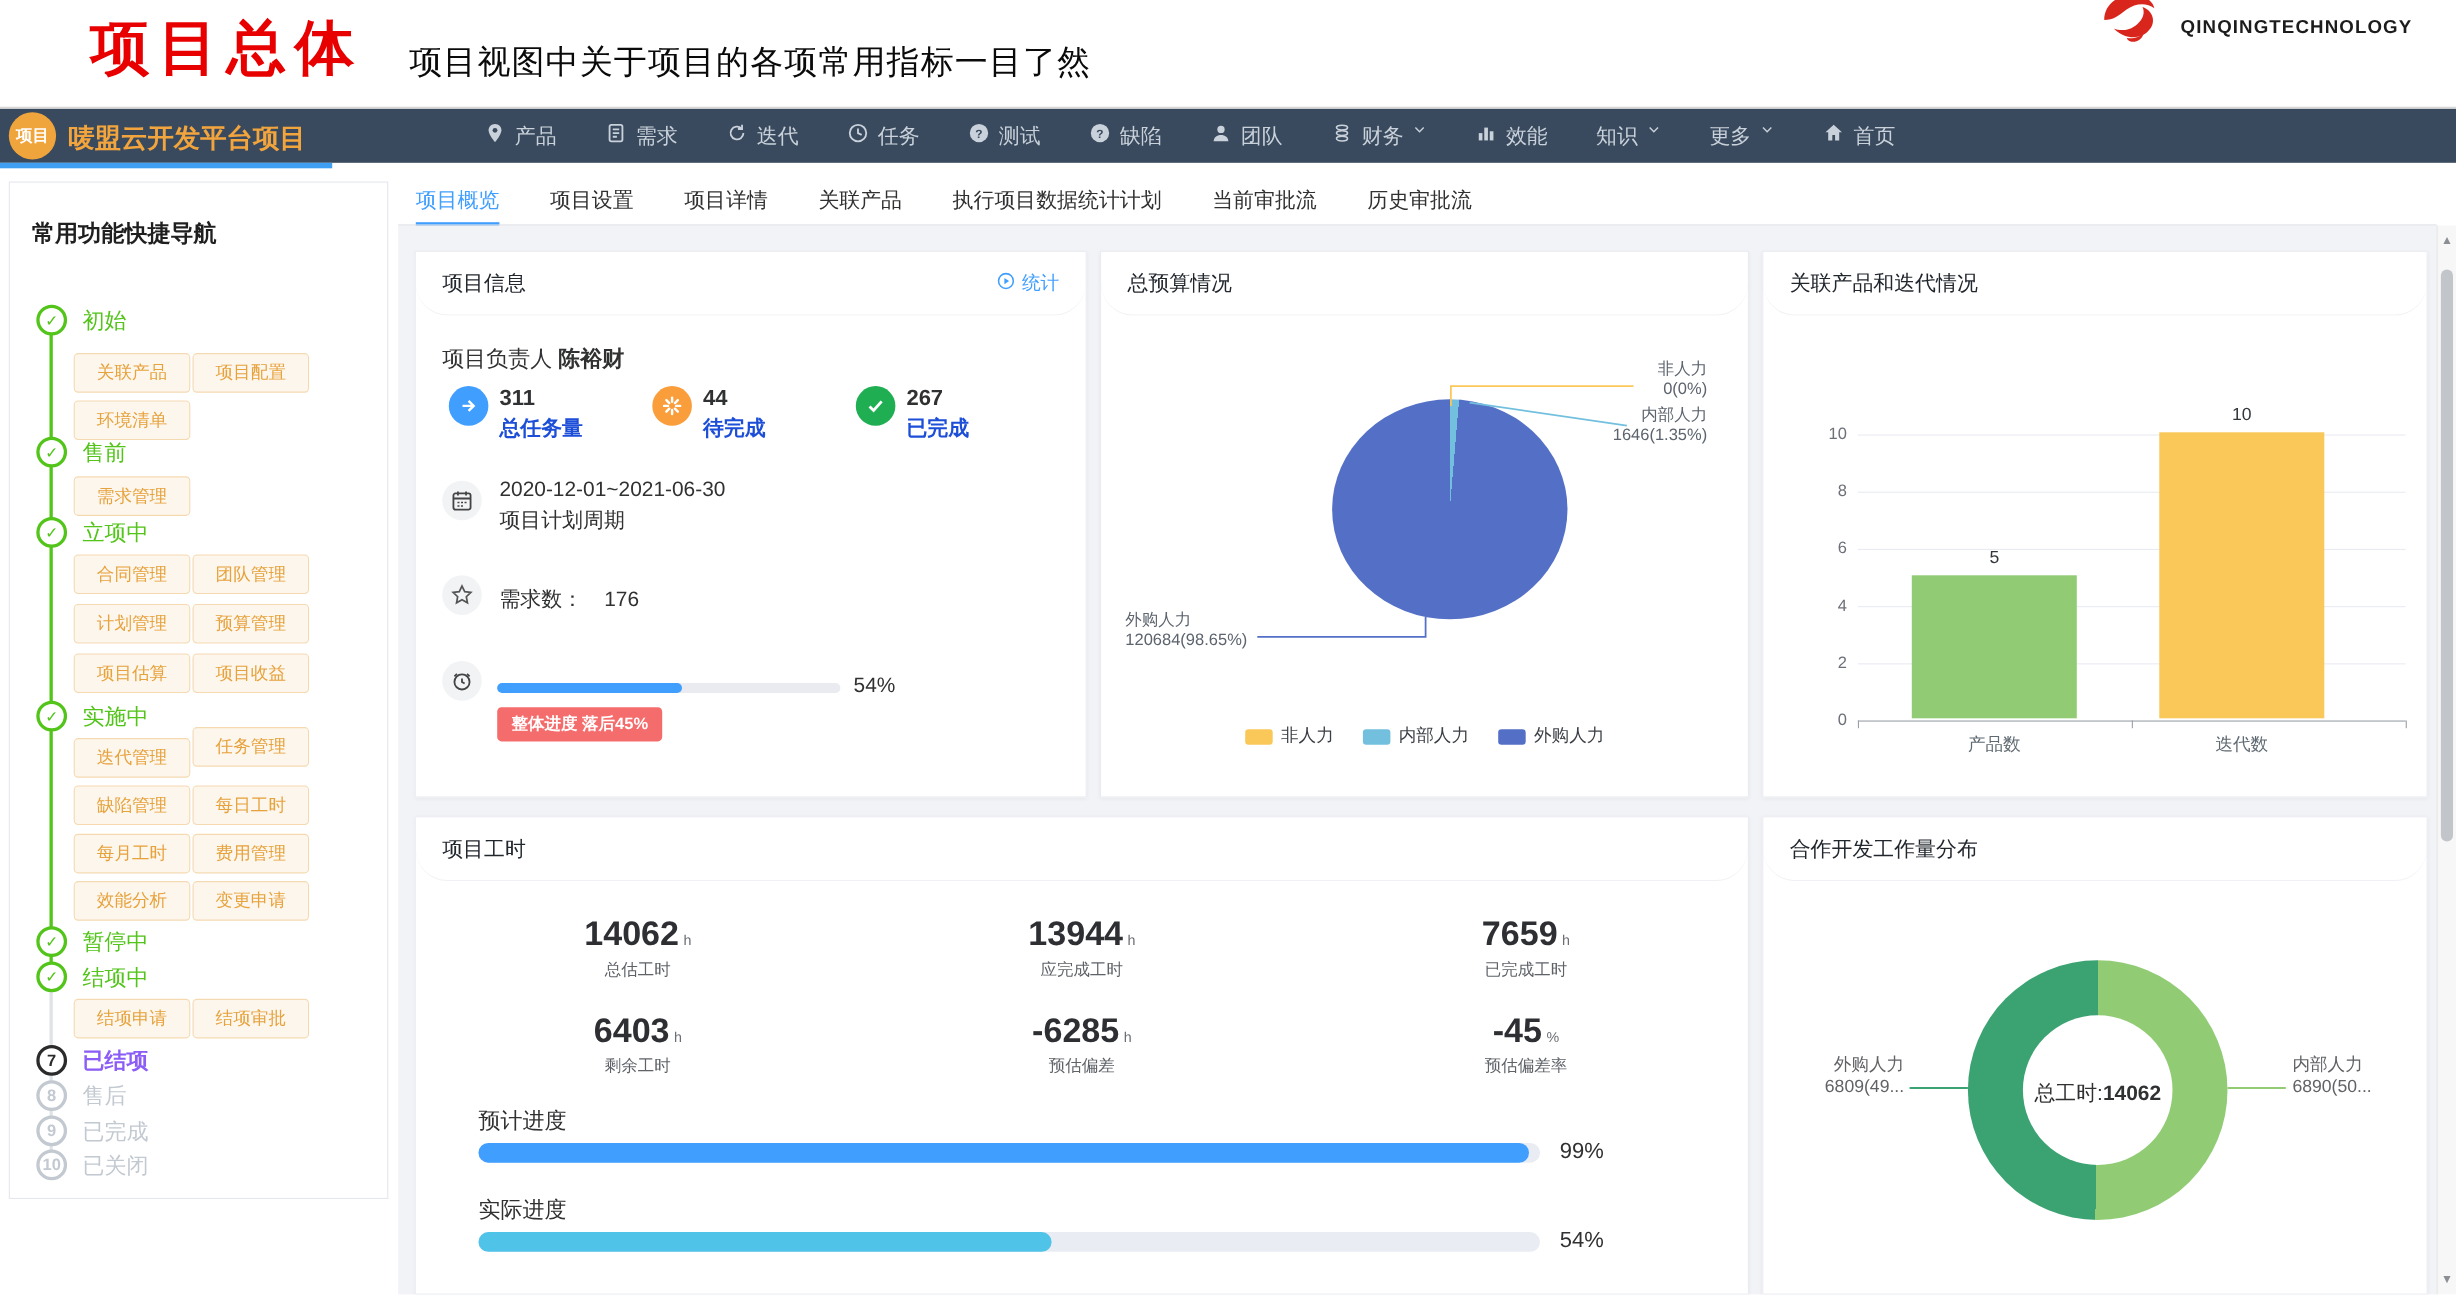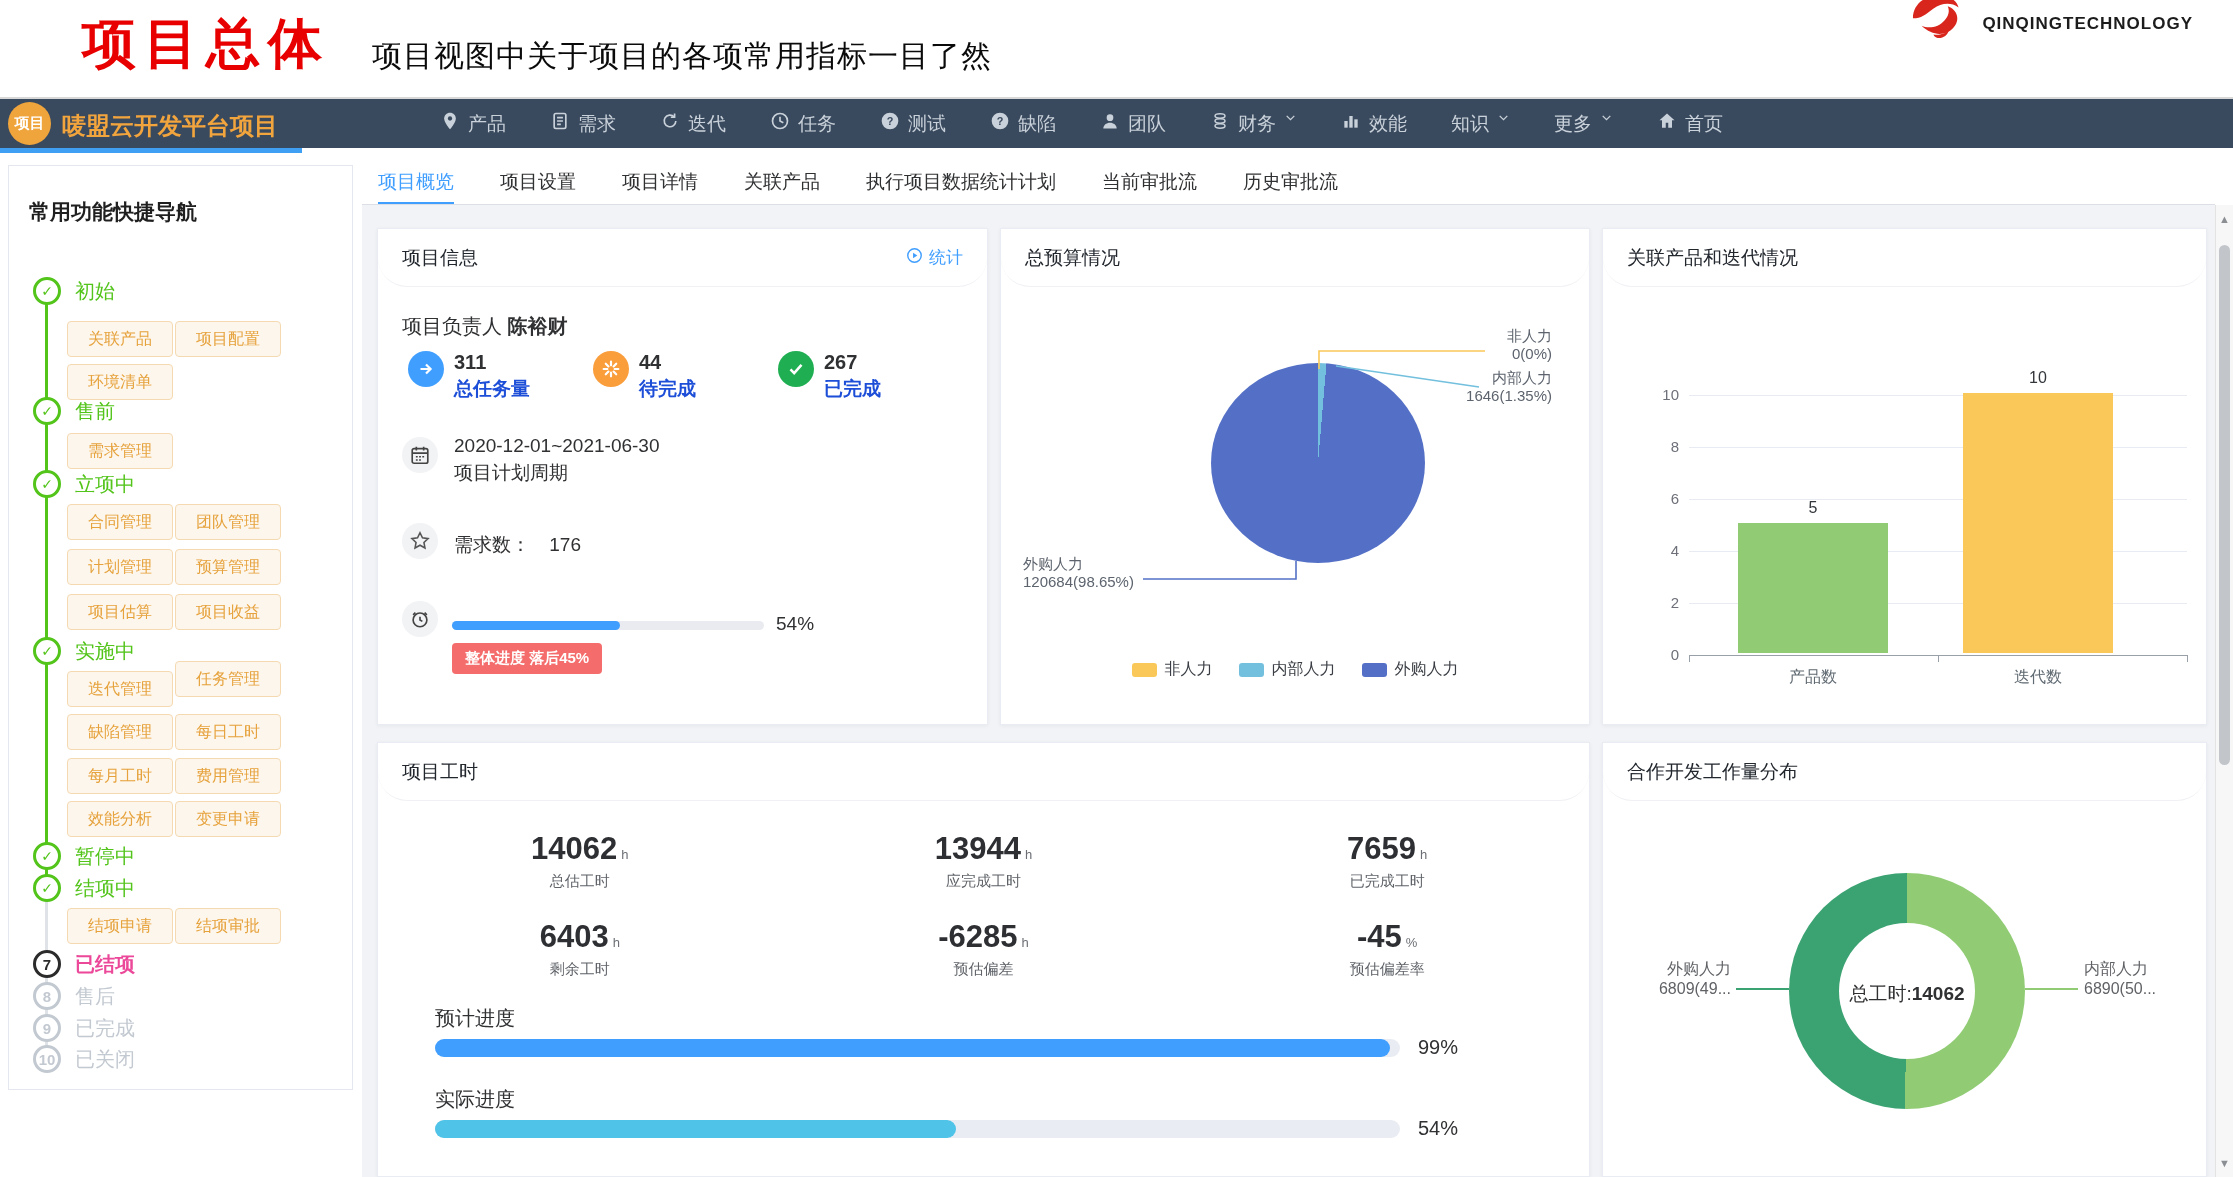--- a/index.html
+++ b/index.html
@@ -31,21 +31,21 @@
   .tl-line.green { background:#52c41a; }
   .tl-line.gray { background:#dfe3e8; }
   .stage { position:absolute; left:24px; display:flex; align-items:center; gap:14px; }
   .st-circle { width:28px; height:28px; border-radius:50%; background:#fff; display:flex; align-items:center; justify-content:center;
                font-size:15px; font-weight:bold; flex:0 0 28px; }
   .st-circle.done { border:3px solid #52c41a; color:#52c41a; font-size:14px; }
   .st-circle.current { border:3px solid #2b2b2b; color:#2b2b2b; }
   .st-circle.pending { border:3px solid #c3c9d1; color:#c3c9d1; }
   .st-label { font-size:20px; }
   .st-label.done { color:#52c41a; }
-  .st-label.current { color:#ec4899; font-weight:bold; }
+  .st-label.current { color:#8b5cf6; font-weight:bold; }
   .st-label.pending { color:#c3c9d1; }
   .sbtn { position:absolute; width:106px; height:36px; background:#fdf6ec; border:1px solid #f5dab1; border-radius:4px;
           color:#e6a23c; font-size:16px; display:flex; align-items:center; justify-content:center; cursor:pointer; }
 
   
   .main-bg { position:absolute; left:362px; top:205px; width:1853px; height:972px; background:#f1f3f6; }
   .tabs { position:absolute; left:378px; top:160px; height:44px; display:flex; gap:46px; align-items:center; }
   .tab { position:relative; font-size:19px; color:#303133; cursor:pointer; white-space:nowrap; }
   .tab.active { color:#409eff; }
   .tab.active::after { content:''; position:absolute; left:0; right:0; bottom:-10px; height:3px; background:#409eff; }

